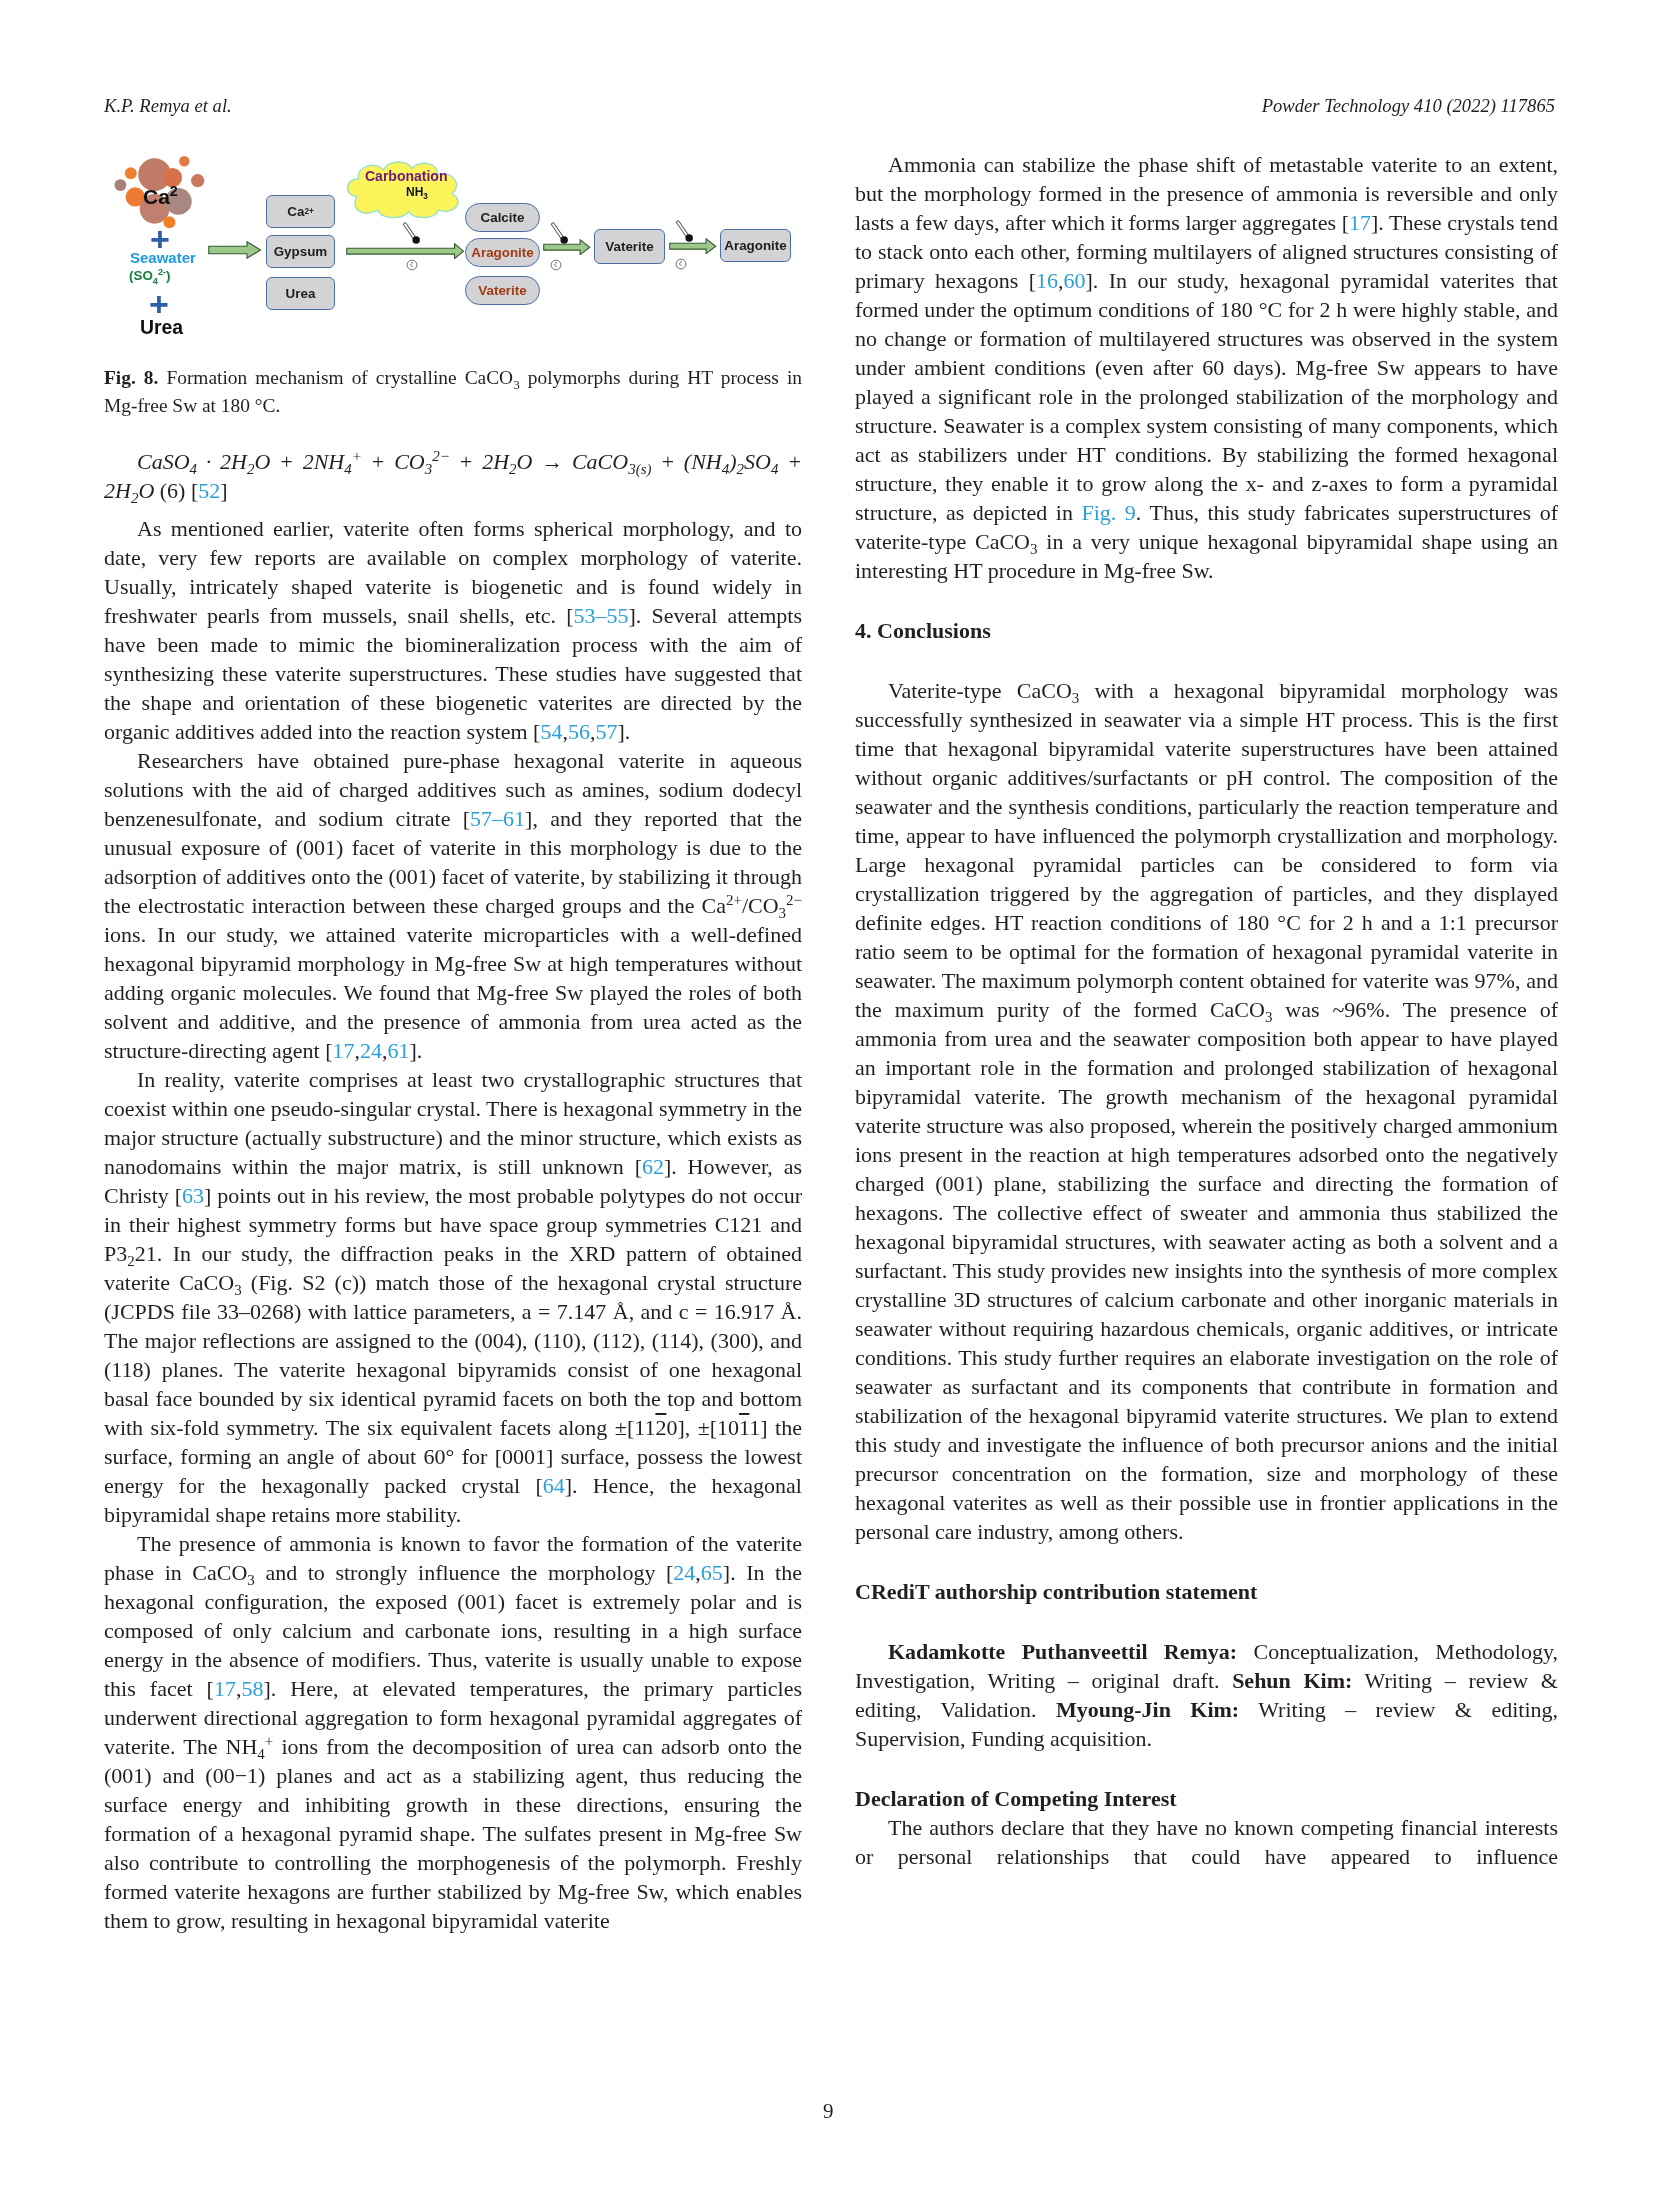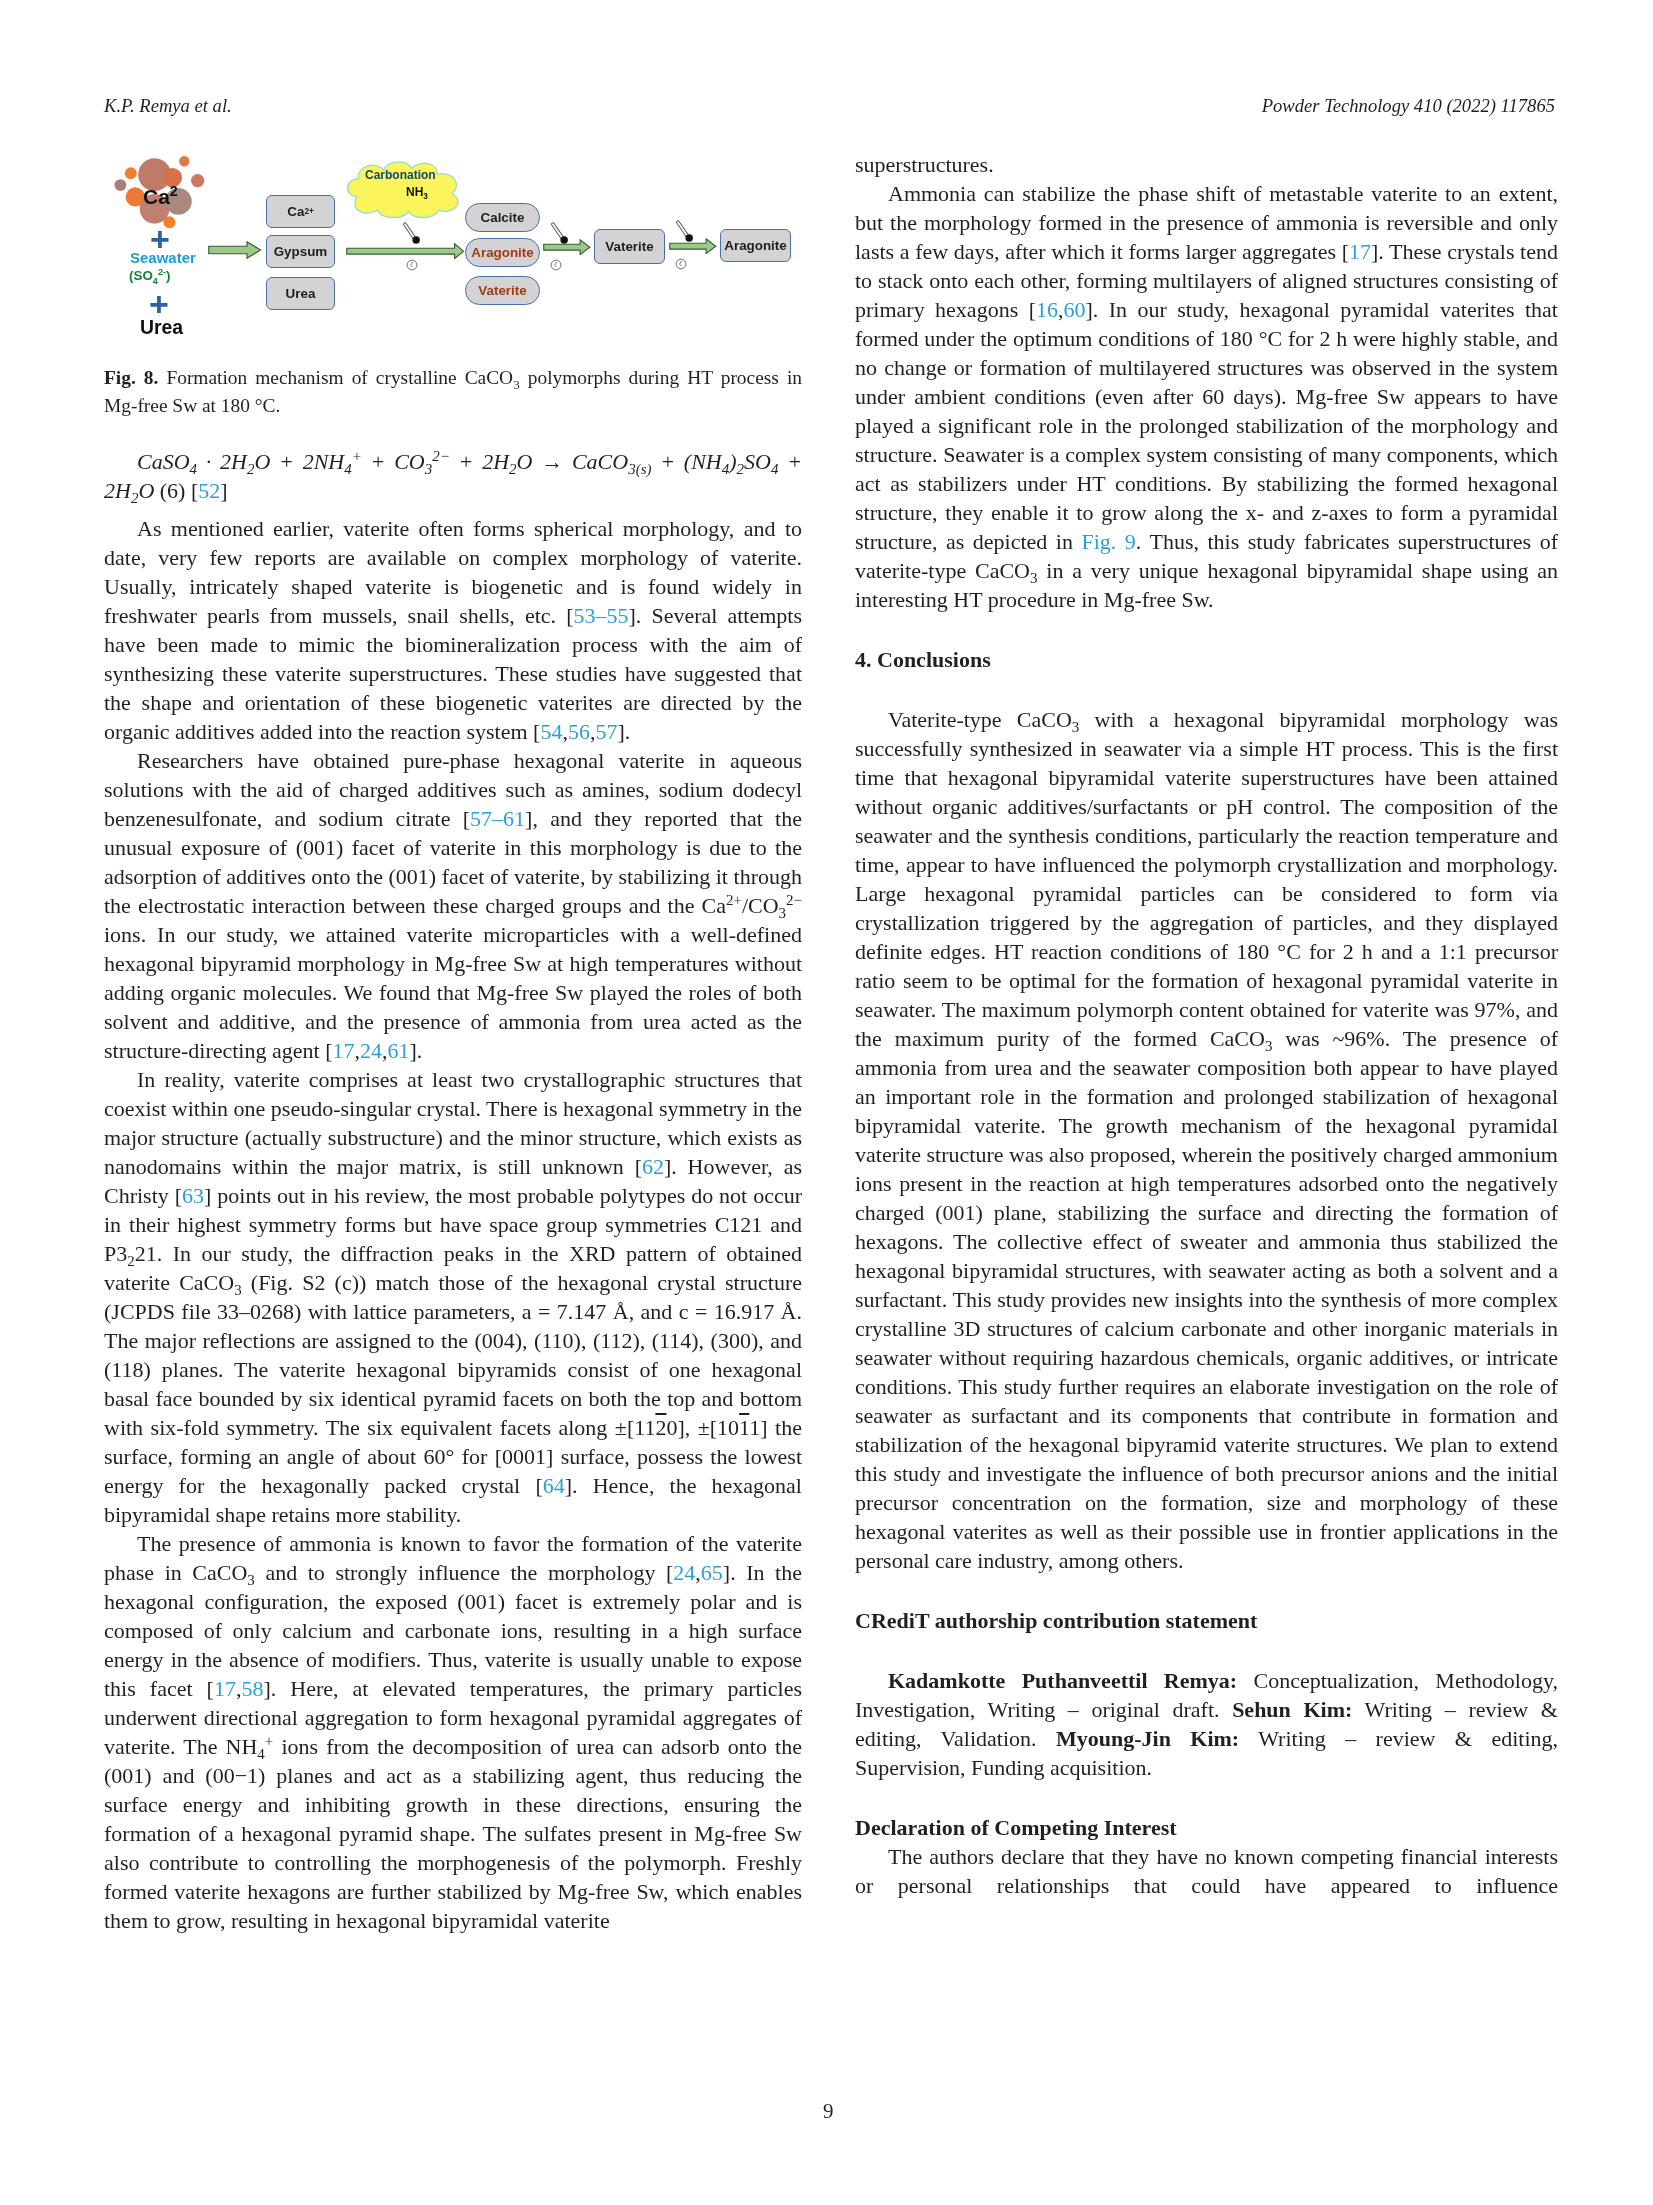--- a/index.html
+++ b/index.html
@@ -80,21 +80,21 @@
   <div class="box" style="left:162px;top:46px;width:67px;height:31px;">
     <span>Ca</span>
       <sup style="font-size:8.2px">2+</sup>
   </div>
   <div class="box" style="left:162px;top:86px;width:67px;height:31px;">Gypsum</div>
   <div class="box" style="left:162px;top:128px;width:67px;height:31px;">Urea</div>
 
   <svg style="position:absolute;left:238px;top:9px" width="125" height="61" viewBox="0 0 168 82">
     <path d="M20,52 C2,50 4,28 22,28 C20,10 46,4 56,16 C62,2 88,2 94,14 C104,2 130,6 128,22 C150,18 162,36 148,48 C166,58 150,78 130,70 C124,84 96,82 90,72 C80,84 52,82 48,70 C30,80 10,70 20,52 Z" fill="#fbf45a" stroke="#9ee0c8" stroke-width="2"></path>
   </svg>
-  <div class="fig-text" style="left:261px;top:19.4px;font-size:12px;color:#0c4a6e;">Carbonation</div>
+  <div class="fig-text" style="left:261px;top:19.4px;font-size:14px;color:#701a75;">Carbonation</div>
   <div class="fig-text" style="left:302px;top:36px;font-size:12px;color:#111;">
     <span>NH</span><sub>3</sub>
   </div>
 
   <svg style="position:absolute;left:298px;top:73px" width="19.4" height="22.4" viewBox="0 0 26 30">
     <line x1="4" y1="3" x2="17" y2="22" stroke="#555" stroke-width="5" stroke-linecap="round"></line>
     <line x1="4" y1="3" x2="17" y2="22" stroke="#fff" stroke-width="2.5" stroke-linecap="round"></line>
     <circle cx="19" cy="24" r="5" fill="#111"></circle>
   </svg>
   <svg class="arrow" style="left:242px;top:94px" width="119" height="16.4" viewBox="0 0 160 22">
@@ -150,21 +150,20 @@
   <p><span>As mentioned earlier, vaterite often forms spherical morphology, and to date, very few reports are available on complex morphology of vaterite. Usually, intricately shaped vaterite is biogenetic and is found widely in freshwater pearls from mussels, snail shells, etc. [</span><a class="cite">53–55</a><span>]. Several attempts have been made to mimic the biomineralization process with the aim of synthesizing these vaterite superstructures. These studies have suggested that the shape and orientation of these biogenetic vaterites are directed by the organic additives added into the reaction system [</span><a class="cite">54</a>,<a class="cite">56</a>,<a class="cite">57</a><span>].</span></p>
 
   <p><span>Researchers have obtained pure-phase hexagonal vaterite in aqueous solutions with the aid of charged additives such as amines, sodium dodecyl benzenesulfonate, and sodium citrate [</span><a class="cite">57–61</a><span>], and they reported that the unusual exposure of (001) facet of vaterite in this morphology is due to the adsorption of additives onto the (001) facet of vaterite, by stabilizing it through the electrostatic interaction between these charged groups and the Ca</span><sup>2+</sup><span>/CO</span><sub>3</sub><sup>2−</sup><span> ions. In our study, we attained vaterite microparticles with a well-defined hexagonal bipyramid morphology in Mg-free Sw at high temperatures without adding organic molecules. We found that Mg-free Sw played the roles of both solvent and additive, and the presence of ammonia from urea acted as the structure-directing agent [</span><a class="cite">17</a>,<a class="cite">24</a>,<a class="cite">61</a><span>].</span></p>
 
   <p><span>In reality, vaterite comprises at least two crystallographic structures that coexist within one pseudo-singular crystal. There is hexagonal symmetry in the major structure (actually substructure) and the minor structure, which exists as nanodomains within the major matrix, is still unknown [</span><a class="cite">62</a><span>]. However, as Christy [</span><a class="cite">63</a><span>] points out in his review, the most probable polytypes do not occur in their highest symmetry forms but have space group symmetries C121 and P3</span><sub>2</sub><span>21. In our study, the diffraction peaks in the XRD pattern of obtained vaterite CaCO</span><sub>3</sub><span> (Fig. S2 (c)) match those of the hexagonal crystal structure (JCPDS file 33–0268) with lattice parameters, a = 7.147 Å, and c = 16.917 Å. The major reflections are assigned to the (004), (110), (112), (114), (300), and (118) planes. The vaterite hexagonal bipyramids consist of one hexagonal basal face bounded by six identical pyramid facets on both the top and bottom with six-fold symmetry. The six equivalent facets along ±[11</span><span style="text-decoration:overline">2</span><span>0], ±[10</span><span style="text-decoration:overline">1</span><span>1] the surface, forming an angle of about 60° for [0001] surface, possess the lowest energy for the hexagonally packed crystal [</span><a class="cite">64</a><span>]. Hence, the hexagonal bipyramidal shape retains more stability.</span></p>
 
   <p><span>The presence of ammonia is known to favor the formation of the vaterite phase in CaCO</span><sub>3</sub><span> and to strongly influence the morphology [</span><a class="cite">24</a>,<a class="cite">65</a><span>]. In the hexagonal configuration, the exposed (001) facet is extremely polar and is composed of only calcium and carbonate ions, resulting in a high surface energy in the absence of modifiers. Thus, vaterite is usually unable to expose this facet [</span><a class="cite">17</a>,<a class="cite">58</a><span>]. Here, at elevated temperatures, the primary particles underwent directional aggregation to form hexagonal pyramidal aggregates of vaterite. The NH</span><sub>4</sub><sup>+</sup><span> ions from the decomposition of urea can adsorb onto the (001) and (00−1) planes and act as a stabilizing agent, thus reducing the surface energy and inhibiting growth in these directions, ensuring the formation of a hexagonal pyramid shape. The sulfates present in Mg-free Sw also contribute to controlling the morphogenesis of the polymorph. Freshly formed vaterite hexagons are further stabilized by Mg-free Sw, which enables them to grow, resulting in hexagonal bipyramidal vaterite</span></p>
 </div>
 
 <div class="col col-right">
-  <p class="noindent">superstructures.</p>
 
   <p><span>Ammonia can stabilize the phase shift of metastable vaterite to an extent, but the morphology formed in the presence of ammonia is reversible and only lasts a few days, after which it forms larger aggregates [</span><a class="cite">17</a><span>]. These crystals tend to stack onto each other, forming multilayers of aligned structures consisting of primary hexagons [</span><a class="cite">16</a>,<a class="cite">60</a><span>]. In our study, hexagonal pyramidal vaterites that formed under the optimum conditions of 180 °C for 2 h were highly stable, and no change or formation of multilayered structures was observed in the system under ambient conditions (even after 60 days). Mg-free Sw appears to have played a significant role in the prolonged stabilization of the morphology and structure. Seawater is a complex system consisting of many components, which act as stabilizers under HT conditions. By stabilizing the formed hexagonal structure, they enable it to grow along the x- and z-axes to form a pyramidal structure, as depicted in </span><a class="cite">Fig. 9</a><span>. Thus, this study fabricates superstructures of vaterite-type CaCO</span><sub>3</sub><span> in a very unique hexagonal bipyramidal shape using an interesting HT procedure in Mg-free Sw.</span></p>
 
   <p class="heading h-concl">4.  Conclusions</p>
 
   <p><span>Vaterite-type CaCO</span><sub>3</sub><span> with a hexagonal bipyramidal morphology was successfully synthesized in seawater via a simple HT process. This is the first time that hexagonal bipyramidal vaterite superstructures have been attained without organic additives/surfactants or pH control. The composition of the seawater and the synthesis conditions, particularly the reaction temperature and time, appear to have influenced the polymorph crystallization and morphology. Large hexagonal pyramidal particles can be considered to form via crystallization triggered by the aggregation of particles, and they displayed definite edges. HT reaction conditions of 180 °C for 2 h and a 1:1 precursor ratio seem to be optimal for the formation of hexagonal pyramidal vaterite in seawater. The maximum polymorph content obtained for vaterite was 97%, and the maximum purity of the formed CaCO</span><sub>3</sub><span> was ~96%. The presence of ammonia from urea and the seawater composition both appear to have played an important role in the formation and prolonged stabilization of hexagonal bipyramidal vaterite. The growth mechanism of the hexagonal pyramidal vaterite structure was also proposed, wherein the positively charged ammonium ions present in the reaction at high temperatures adsorbed onto the negatively charged (001) plane, stabilizing the surface and directing the formation of hexagons. The collective effect of sweater and ammonia thus stabilized the hexagonal bipyramidal structures, with seawater acting as both a solvent and a surfactant. This study provides new insights into the synthesis of more complex crystalline 3D structures of calcium carbonate and other inorganic materials in seawater without requiring hazardous chemicals, organic additives, or intricate conditions. This study further requires an elaborate investigation on the role of seawater as surfactant and its components that contribute in formation and stabilization of the hexagonal bipyramid vaterite structures. We plan to extend this study and investigate the influence of both precursor anions and the initial precursor concentration on the formation, size and morphology of these hexagonal vaterites as well as their possible use in frontier applications in the personal care industry, among others.</span></p>
 
   <p class="heading h-credit">CRediT authorship contribution statement</p>
 
   <p><b class="author">Kadamkotte Puthanveettil Remya:</b><span> Conceptualization, Methodology, Investigation, Writing – original draft. </span><b class="author">Sehun Kim:</b><span> Writing – review &amp; editing, Validation. </span><b class="author">Myoung-Jin Kim:</b><span> Writing – review &amp; editing, Supervision, Funding acquisition.</span></p>

